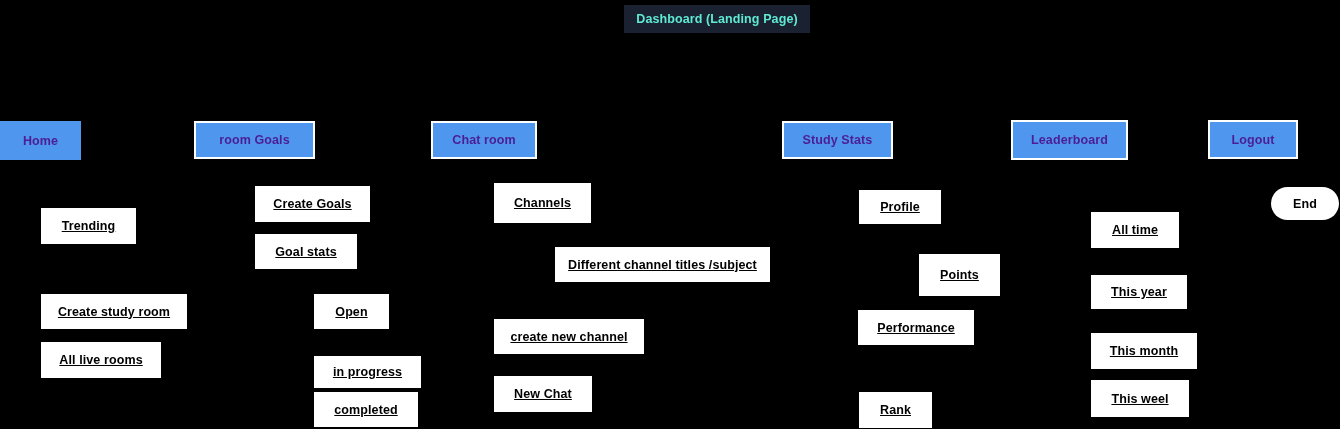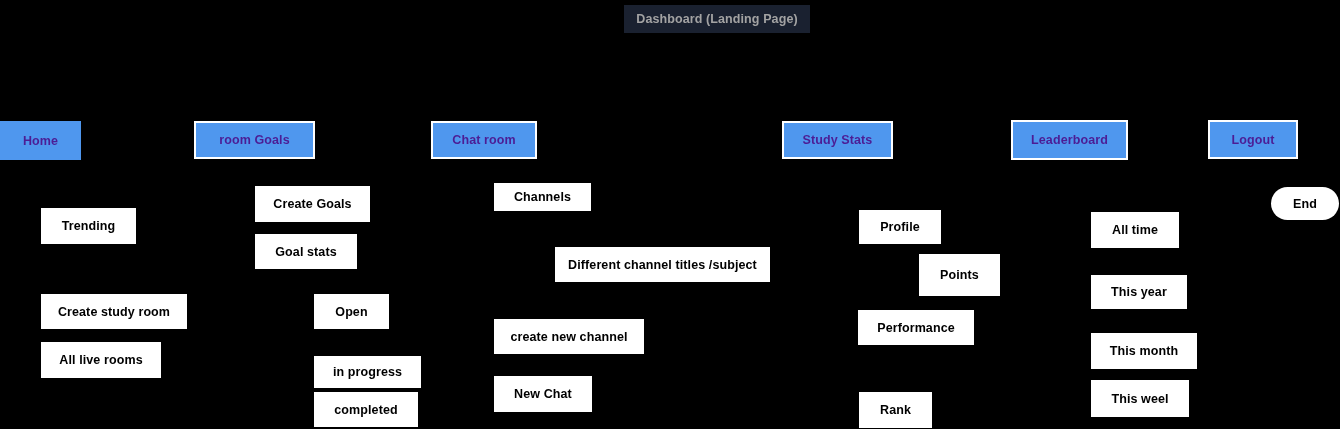--- a/index.html
+++ b/index.html
@@ -21,31 +21,32 @@
     align-items: center;
     justify-content: center;
     text-align: center;
     font-size: 12.5px;
     font-weight: bold;
     letter-spacing: 0.1px;
     white-space: nowrap;
   }
   .root-node {
     background: var(--navy, #1a2130);
-    color: #a3a3a3;
+    color: #5eead4;
   }
   .blue-node {
     background: var(--blue, #4f97ee);
     color: #4c1d95;
     border: 2px solid #ffffff;
   }
   .blue-node.no-border { border: none; }
   .white-node {
     background: var(--node-bg, #ffffff);
     color: #000000;
+    text-decoration: underline;
   }
   .end-node {
     background: var(--node-bg, #ffffff);
     color: #000000;
     border-radius: 17px;
   }
 </style>
 </head>
 <body>
 
@@ -75,29 +76,29 @@
   <div class="node white-node" style="left:255px; top:186px; width:115px; height:36px;">Create Goals</div>
 
   <div class="node white-node" style="left:255px; top:234px; width:102px; height:35px;">Goal stats</div>
 
   <div class="node white-node" style="left:314px; top:294px; width:75px; height:35px;">Open</div>
 
   <div class="node white-node" style="left:314px; top:356px; width:107px; height:32px;">in progress</div>
 
   <div class="node white-node" style="left:314px; top:392px; width:104px; height:35px;">completed</div>
 
-  <div class="node white-node" style="left:494px; top:183px; width:97px; height:28px;text-align:center;">Channels</div>
+  <div class="node white-node" style="left:494px; top:183px; width:97px; height:40px;text-align:center;">Channels</div>
 
   <div class="node white-node" style="left:555px; top:247px; width:215px; height:35px;">Different channel titles /subject</div>
 
   <div class="node white-node" style="left:494px; top:319px; width:150px; height:35px;">create new channel</div>
 
   <div class="node white-node" style="left:494px; top:376px; width:98px; height:36px;">New Chat</div>
 
-  <div class="node white-node" style="left:859px; top:190px; width:82px; height:34px;margin-top:20px;">Profile</div>
+  <div class="node white-node" style="left:859px; top:190px; width:82px; height:34px;">Profile</div>
 
   <div class="node white-node" style="left:919px; top:254px; width:81px; height:42px;">Points</div>
 
   <div class="node white-node" style="left:858px; top:310px; width:116px; height:35px;">Performance</div>
 
   <div class="node white-node" style="left:859px; top:392px; width:73px; height:36px;">Rank</div>
 
   <div class="node white-node" style="left:1091px; top:212px; width:88px; height:36px;">All time</div>
 
   <div class="node white-node" style="left:1091px; top:275px; width:96px; height:34px;">This year</div>

